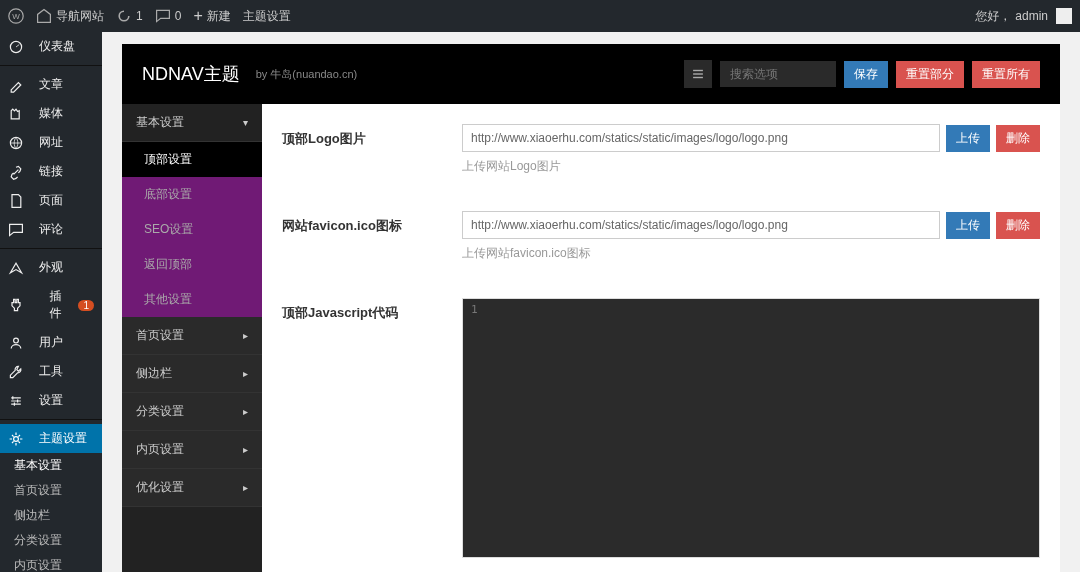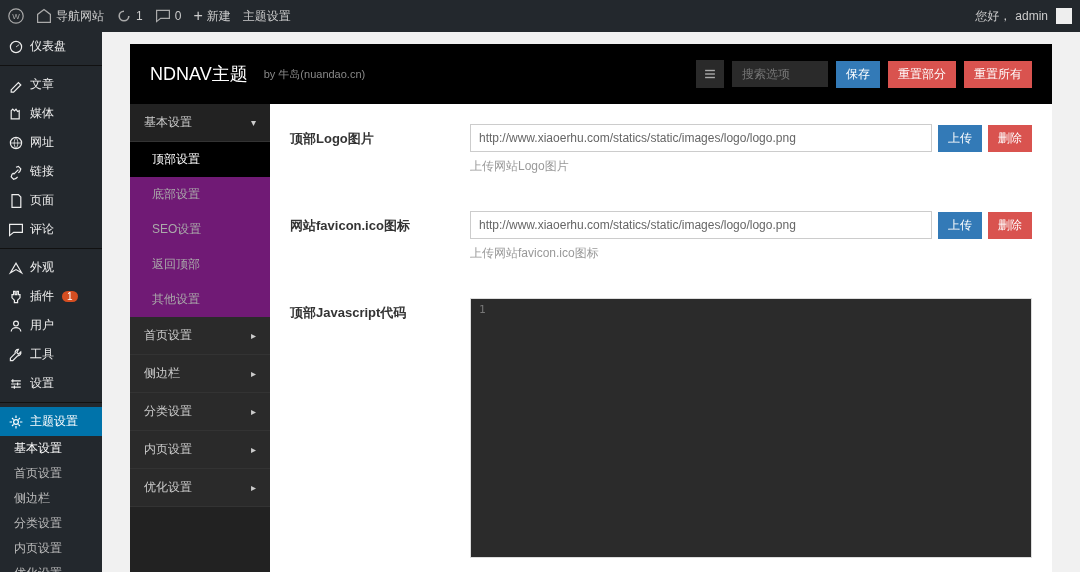--- a/index.html
+++ b/index.html
@@ -7,37 +7,37 @@
 
 .adminbar { height: 32px; background: #23282d; color: #ccc; display: flex; align-items: center; padding: 0 8px; font-size: 12px; }
 .adminbar .left, .adminbar .right { display: flex; align-items: center; gap: 12px; }
 .adminbar .right { margin-left: auto; }
 .adminbar .item { display: flex; align-items: center; gap: 4px; cursor: pointer; }
 .adminbar .avatar { width:16px;height:16px;background:#eee;margin-left:4px; }
 .adminbar .ico { width:16px;height:16px;fill:#aaa; }
 
 .layout { display: flex; height: calc(100vh - 32px); }
 .adminmenu { width: 102px; background:#23282d; color:#eee; font-size:12px; overflow-y:auto; flex-shrink:0; }
-.adminmenu .mi { display:flex; align-items:center; gap:6px; padding:6px 8px; cursor:pointer; position:relative;text-align:right; }
+.adminmenu .mi { display:flex; align-items:center; gap:15px; padding:6px 8px; cursor:pointer; position:relative;text-align:right; }
 .adminmenu .mi.current { background:#0073aa; color:#fff; }
 .adminmenu .mi.current::after { content:""; position:absolute; right:-8px; top:50%; transform:translateY(-50%); border:8px solid transparent; border-right-color:#f1f1f1; }
 .adminmenu .mi .badge { background:#d54e21; color:#fff; border-radius:8px; font-size:10px; padding:0 5px; margin-left:2px; }
 .adminmenu .sub { padding:4px 8px 4px 14px; color:#bbb; cursor:pointer; font-size:12px; }
 .adminmenu .sub.current { color:#fff; font-weight:500; }
 .adminmenu .sep { height:1px; background:#111; margin:4px 0; }
 .adminmenu .ico { width:16px;height:16px;fill:#999;flex-shrink:0; }
 .adminmenu .mi.current .ico { fill:#fff; }
 
-.content { flex:1; padding:12px 28px; overflow:auto; }
+.content { flex:1; padding:12px 20px; overflow:auto; }
 
 .thead { background:#000; color:#fff; padding:16px 20px; display:flex; align-items:center; margin-bottom:0; }
 .thead .title { font-size:18px; font-weight:400; }
 .thead .sub { font-size:11px; color:#888; margin-left:16px; }
 .thead .right { margin-left:auto; display:flex; align-items:center; gap:8px; }
-.thead .search { background:#2a2a2a; border:none; color:#ccc; padding:6px 10px; font-size:12px; width:96px; }
+.thead .search { background:#2a2a2a; border:none; color:#ccc; padding:6px 10px; font-size:12px; width:116px; }
 .thead .collapse { background:#2a2a2a; color:#ccc; width:28px; height:28px; display:flex; align-items:center; justify-content:center; cursor:pointer; }
 .btn { padding:5px 10px; font-size:12px; color:#fff; border:none; cursor:pointer; }
 .btn-blue { background:#337ab7; }
 .btn-red { background:#d9534f; }
 
 .tbody { display:flex; background:#fff; }
 .tabs { width:140px; background:#222; color:#ccc; font-size:12px; flex-shrink:0; }
 .tabs .sec { padding:10px 14px; display:flex; align-items:center; justify-content:space-between; background:#2a2a2a; border-bottom:1px solid #333; cursor:pointer; }
 .tabs .sec.open { background:#222; }
 .tabs .sitem { padding:9px 22px; background:#701a75; color:#aaa; cursor:pointer; }

